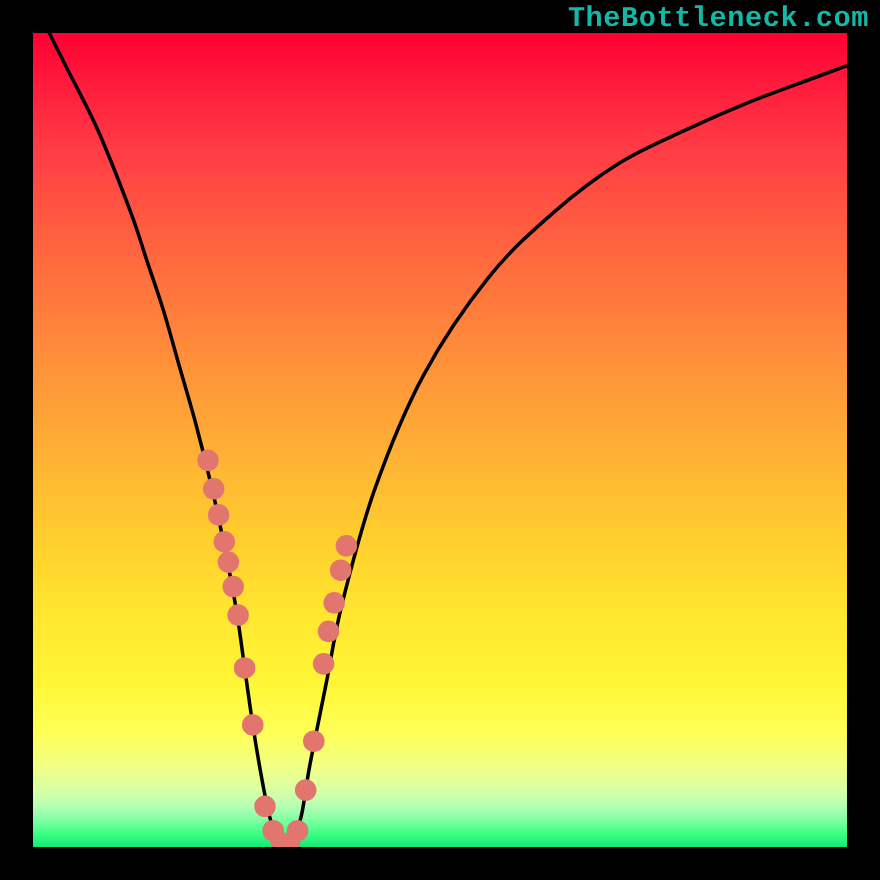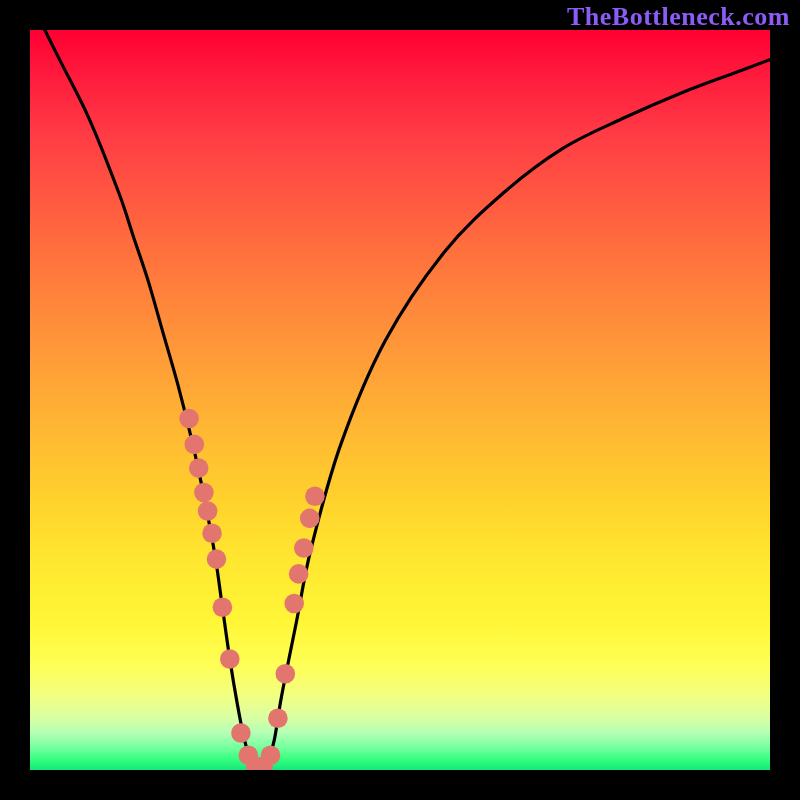--- a/index.html
+++ b/index.html
@@ -7,24 +7,24 @@
   .frame {
     width: 800px;
     height: 800px;
     background: #000;
     position: relative;
   }
   .watermark {
     position: absolute;
     top: 2px;
     right: 10px;
-    font-family: Liberation Serif, serif;
+    font-family: Liberation Mono, monospace;
     font-size: 26px;
     font-weight: bold;
-    color: #8b5cf6;
+    color: #14b8a6;
     letter-spacing: 0.5px;
   }
   .plot {
     position: absolute;
     left: 30px;
     top: 30px;
     width: 740px;
     height: 740px;
     background: linear-gradient(
       to bottom,

